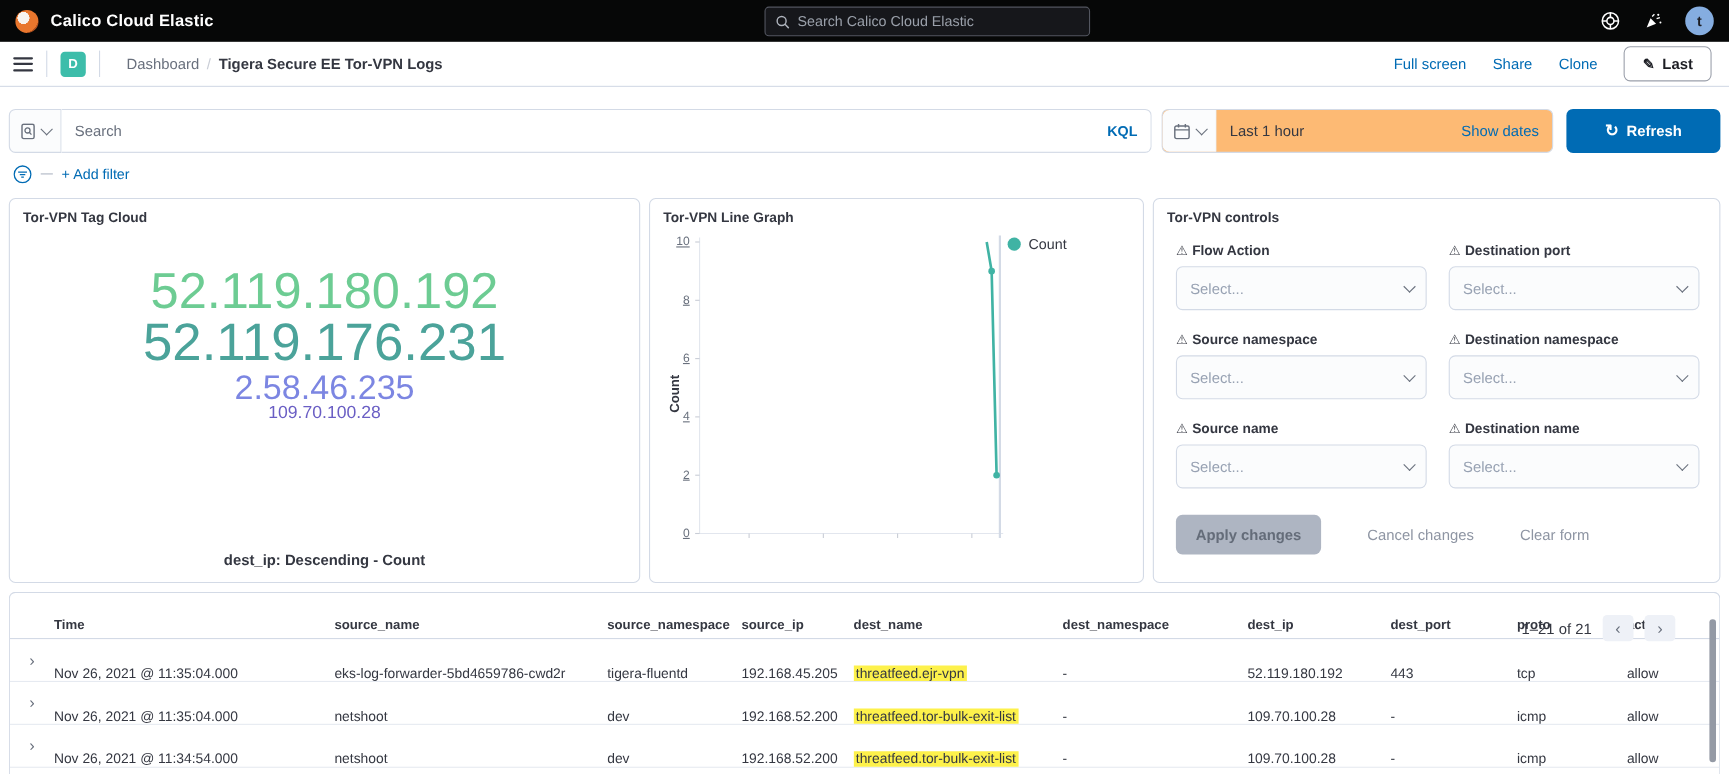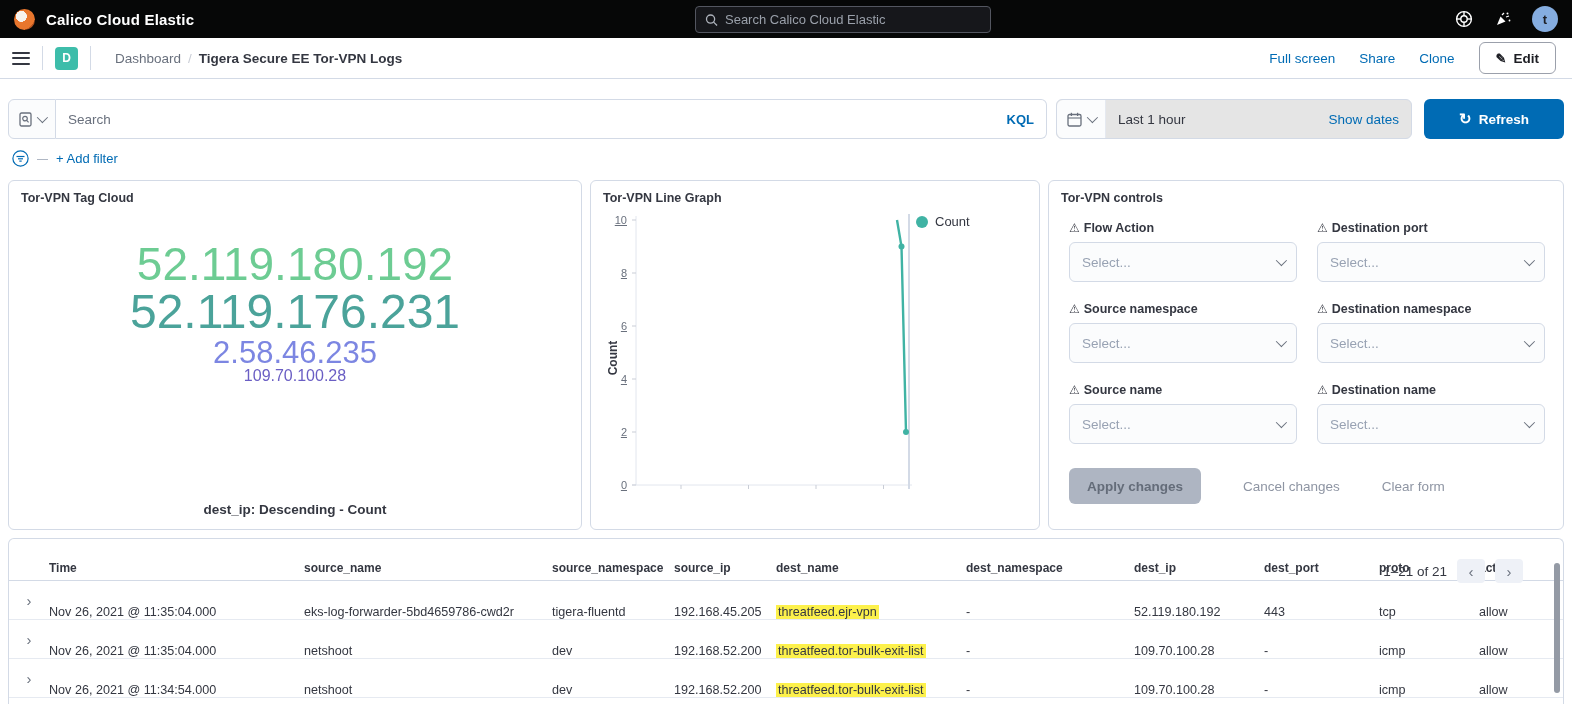--- a/index.html
+++ b/index.html
@@ -32,21 +32,21 @@
   .edit-btn { display:flex; align-items:center; gap:7px; border:1px solid #9ba0ab; border-radius:6px; height:32px; padding:0 16px; font-size:13.5px; font-weight:600; color:#1d1e24; cursor:pointer; background:#fff; }
   .pencil { font-size:13px; }
 
   
   .querybar { display:flex; align-items:stretch; margin:20px 8px 0 8px; height:40px; }
   .addon { display:flex; align-items:center; justify-content:center; gap:4px; width:48px; border:1px solid #d3dae6; border-radius:6px 0 0 6px; background:#fbfcfd; cursor:pointer; }
   .q-input { flex:1; display:flex; align-items:center; border:1px solid #d3dae6; border-left:none; border-radius:0 6px 6px 0; padding:0 12px; background:#fff; }
   .q-input input { border:none; outline:none; flex:1; font-size:13.5px; font-family:inherit; color:#343741; }
   .q-input input::placeholder { color:#69707d; }
   .kql { color:#006bb4; font-size:13px; font-weight:600; cursor:pointer; }
-  .datepicker { display:flex; align-items:center; border:1px solid #d3dae6; border-radius:6px; margin-left:9px; width:356px; background:#e5e5e5; }
+  .datepicker { display:flex; align-items:center; border:1px solid #d3dae6; border-radius:6px; margin-left:9px; width:356px; background:#fdba74; }
   .dp-addon { display:flex; align-items:center; gap:5px; padding:0 10px; height:100%; border-right:1px solid #e5e9f0; background:#fbfcfd; border-radius:6px 0 0 6px; cursor:pointer; }
   .dp-value { font-size:13.5px; color:#343741; padding:0 12px; flex:1; }
   .dp-showdates { color:#006bb4; font-size:13.5px; padding-right:12px; cursor:pointer; white-space:nowrap; }
   .refresh-btn { margin-left:12px; width:140px; background:#006bb4; border:none; border-radius:6px; color:#fff; font-size:13.5px; font-weight:600; display:flex; align-items:center; justify-content:center; gap:7px; cursor:pointer; font-family:inherit; }
   .refresh-ic { font-size:15px; }
 
   .filterbar { display:flex; align-items:center; gap:8px; margin:9px 8px 0 12px; height:20px; }
   .filter-dash { color:#98a2b3; font-size:11px; }
   .add-filter { color:#006bb4; font-size:13px; cursor:pointer; }
 
@@ -152,21 +152,21 @@
     <span class="crumb-root">Dashboard</span>
     <span class="crumb-sep">/</span>
     <span class="crumb-cur">Tigera Secure EE Tor-VPN Logs</span>
   </div>
   <div class="tb-right">
     <span class="tb-link">Full screen</span>
     <span class="tb-link">Share</span>
     <span class="tb-link">Clone</span>
     <button class="edit-btn">
       <span class="pencil">✎</span>
-      <span>Edit</span>
+      <span>Last</span>
     </button>
   </div>
 </div>
 
 <div class="querybar">
   <div class="addon">
     <svg width="14" height="15" viewBox="0 0 14 15">
       <rect x="1" y="1" width="11" height="13" rx="1.5" fill="none" stroke="#69707d" stroke-width="1.3"></rect>
       <circle cx="6" cy="6.6" r="2.3" fill="none" stroke="#69707d" stroke-width="1.2"></circle>
       <line x1="7.6" y1="8.3" x2="9.6" y2="10.4" stroke="#69707d" stroke-width="1.2"></line>

